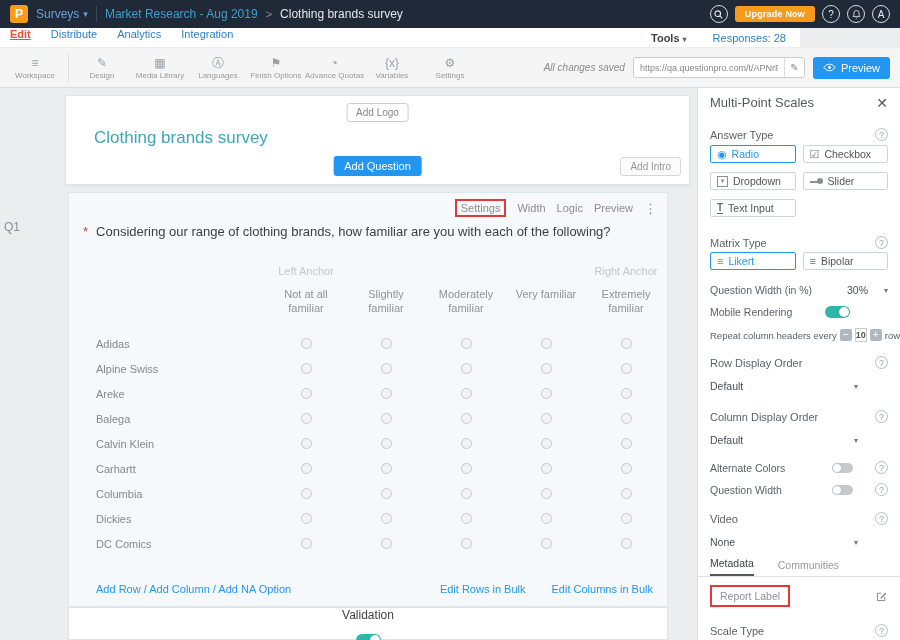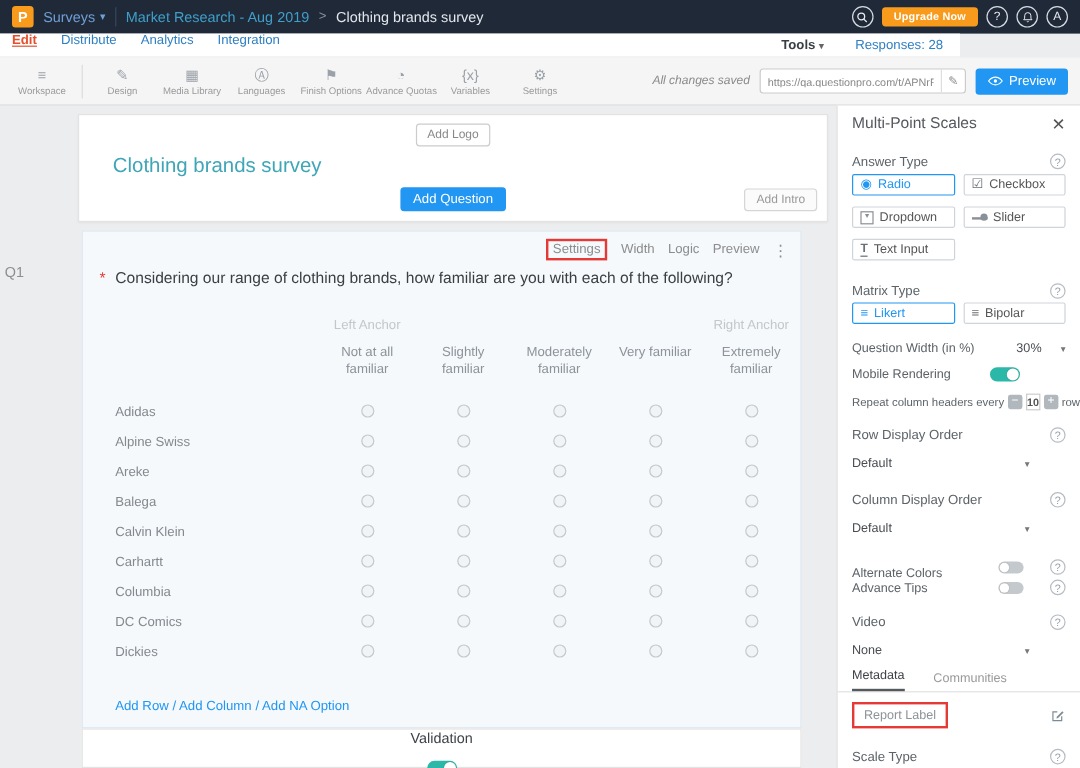--- a/index.html
+++ b/index.html
@@ -338,44 +338,48 @@
       <div class="m-row">
         <div class="m-label">Columbia</div>
         <div class="m-cell"><span class="mradio"></span></div>
         <div class="m-cell"><span class="mradio"></span></div>
         <div class="m-cell"><span class="mradio"></span></div>
         <div class="m-cell"><span class="mradio"></span></div>
         <div class="m-cell"><span class="mradio"></span></div>
       </div>
 
       <div class="m-row">
+        <div class="m-label">Dickies</div>
+        <div class="m-cell"><span class="mradio"></span></div>
+        <div class="m-cell"><span class="mradio"></span></div>
+        <div class="m-cell"><span class="mradio"></span></div>
+        <div class="m-cell"><span class="mradio"></span></div>
+        <div class="m-cell"><span class="mradio"></span></div>
+      </div>
+
+      <div class="m-row">
         <div class="m-label">DC Comics</div>
-        <div class="m-cell"><span class="mradio"></span></div>
-        <div class="m-cell"><span class="mradio"></span></div>
-        <div class="m-cell"><span class="mradio"></span></div>
-        <div class="m-cell"><span class="mradio"></span></div>
-        <div class="m-cell"><span class="mradio"></span></div>
-      </div>
-
-      <div class="m-row">
-        <div class="m-label">Dickies</div>
         <div class="m-cell"><span class="mradio"></span></div>
         <div class="m-cell"><span class="mradio"></span></div>
         <div class="m-cell"><span class="mradio"></span></div>
         <div class="m-cell"><span class="mradio"></span></div>
         <div class="m-cell"><span class="mradio"></span></div>
       </div>
     </div>
 
   <div class="q-footer-left">
     <a href="#">Add Row</a>
     <span> / </span>
     <a href="#">Add Column</a>
     <span> / </span>
     <a href="#">Add NA Option</a>
+  </div>
+  <div class="q-footer-right">
+    <a href="#">Edit Rows in Bulk</a>
+    <a href="#">Edit Columns in Bulk</a>
   </div>
 </div>
 
 <div class="validation-bar">
   <span class="validation-label">Validation</span>
   <span class="toggle on"></span>
   <span class="force-resp"><span>Force Response</span></span>
   <span class="fr-caret">▾</span>
   <span class="trash">
     <svg viewBox="0 0 16 16" width="13" height="13">
@@ -466,27 +470,27 @@
   <div class="sb" style="top:322px;">
     <span class="sb-label">Column Display Order</span>
     <span class="help">?</span>
   </div>
   <div class="sb-select" style="top:346px;">
     <span class="sb-val">Default</span>
     <span class="sb-caret" style="margin-left:auto;margin-right:30px;">▾</span>
   </div>
 
   <div class="sb" style="top:373px;">
-    <span class="sb-label" style="font-size:10.5px;margin-top:11px;">Alternate Colors</span>
+    <span class="sb-label" style="font-size:10.5px;">Alternate Colors</span>
     <span class="toggle sm off" style="margin-left:auto;margin-right:22px;"></span>
     <span class="help" style="margin-left:0;">?</span>
   </div>
 
   <div class="sb" style="top:395px;">
-    <span class="sb-label" style="font-size:10.5px;">Advance Tips</span>
+    <span class="sb-label" style="font-size:10.5px;">Question Width</span>
     <span class="toggle sm off" style="margin-left:auto;margin-right:22px;"></span>
     <span class="help" style="margin-left:0;">?</span>
   </div>
 
   <div class="sb" style="top:424px;">
     <span class="sb-label">Video</span>
     <span class="help">?</span>
   </div>
   <div class="sb-select" style="top:448px;">
     <span class="sb-val">None</span>

